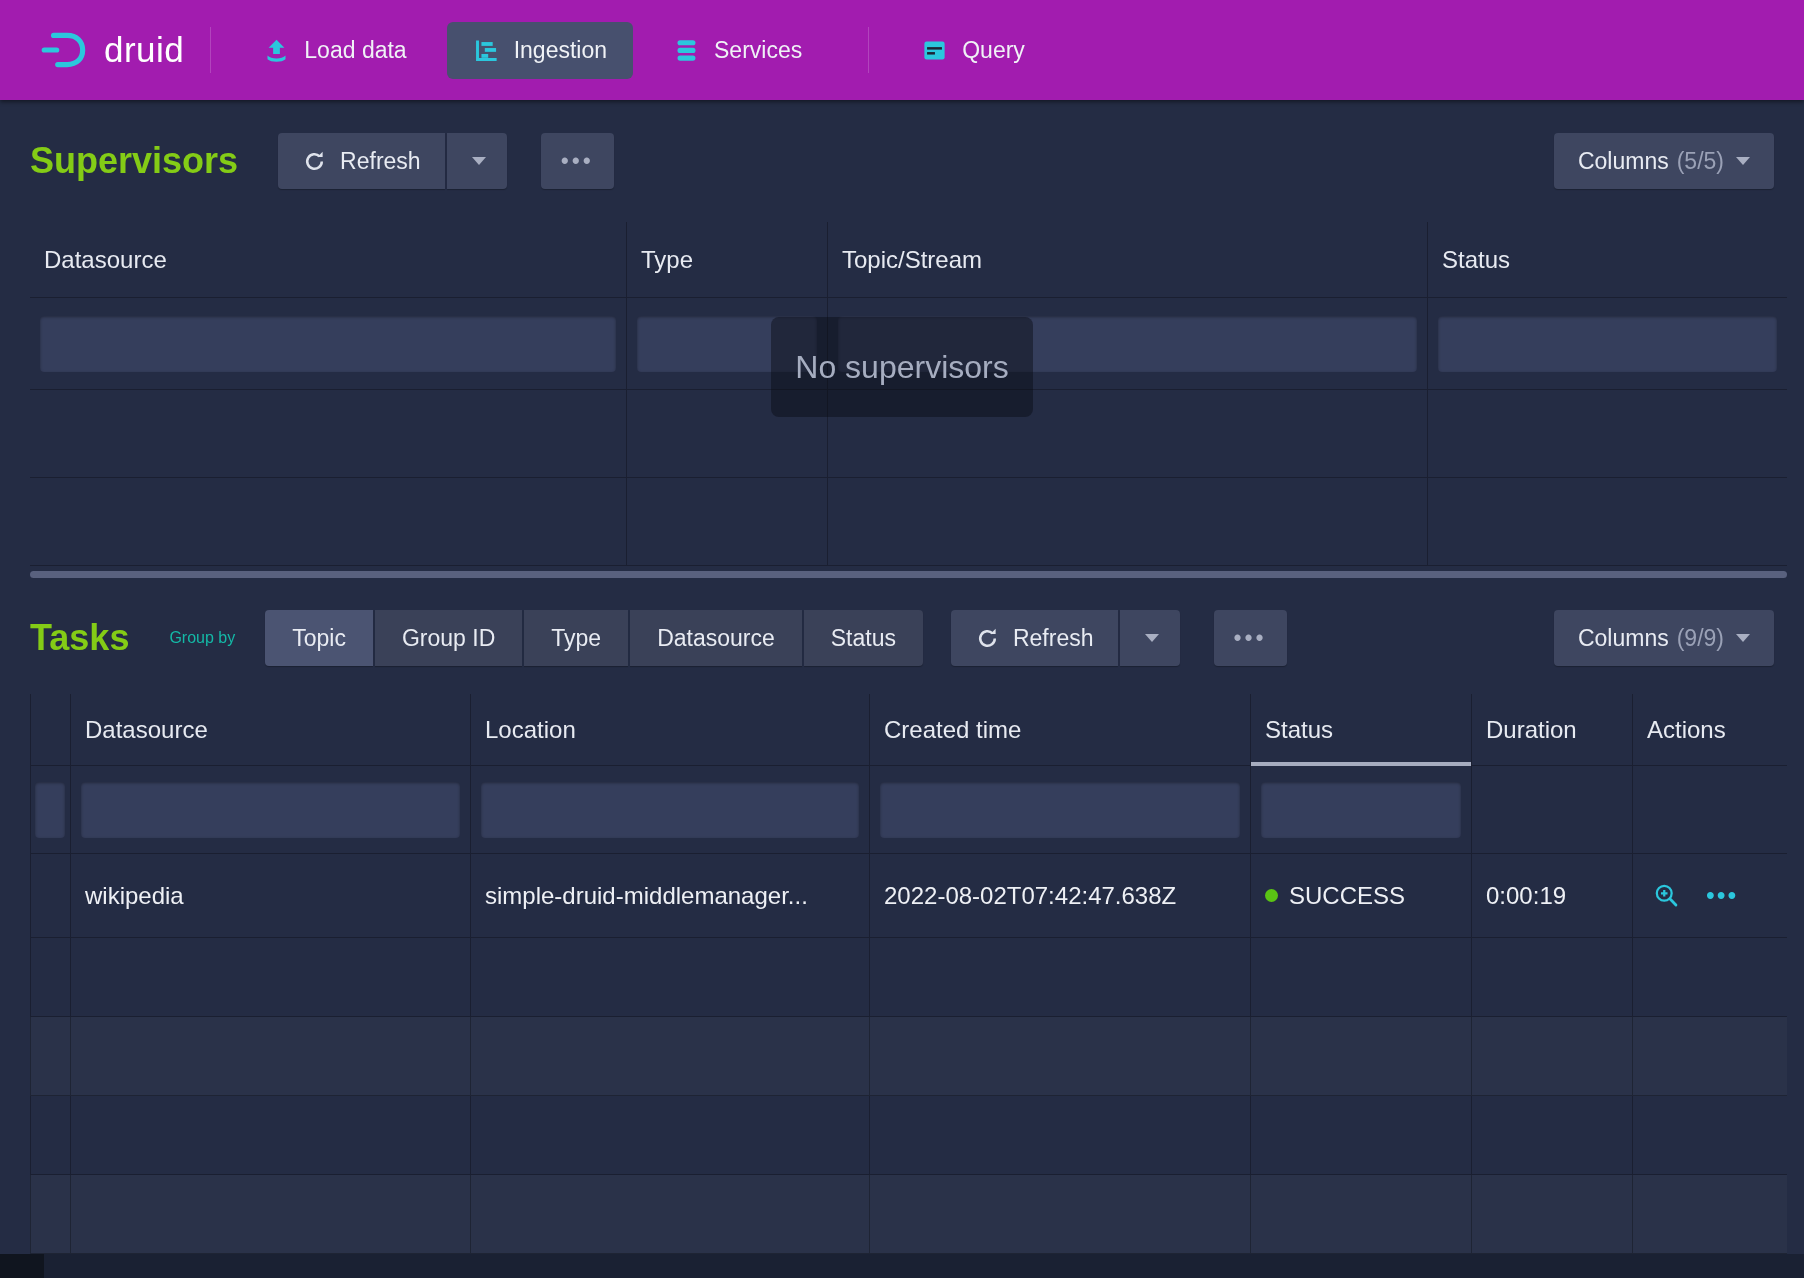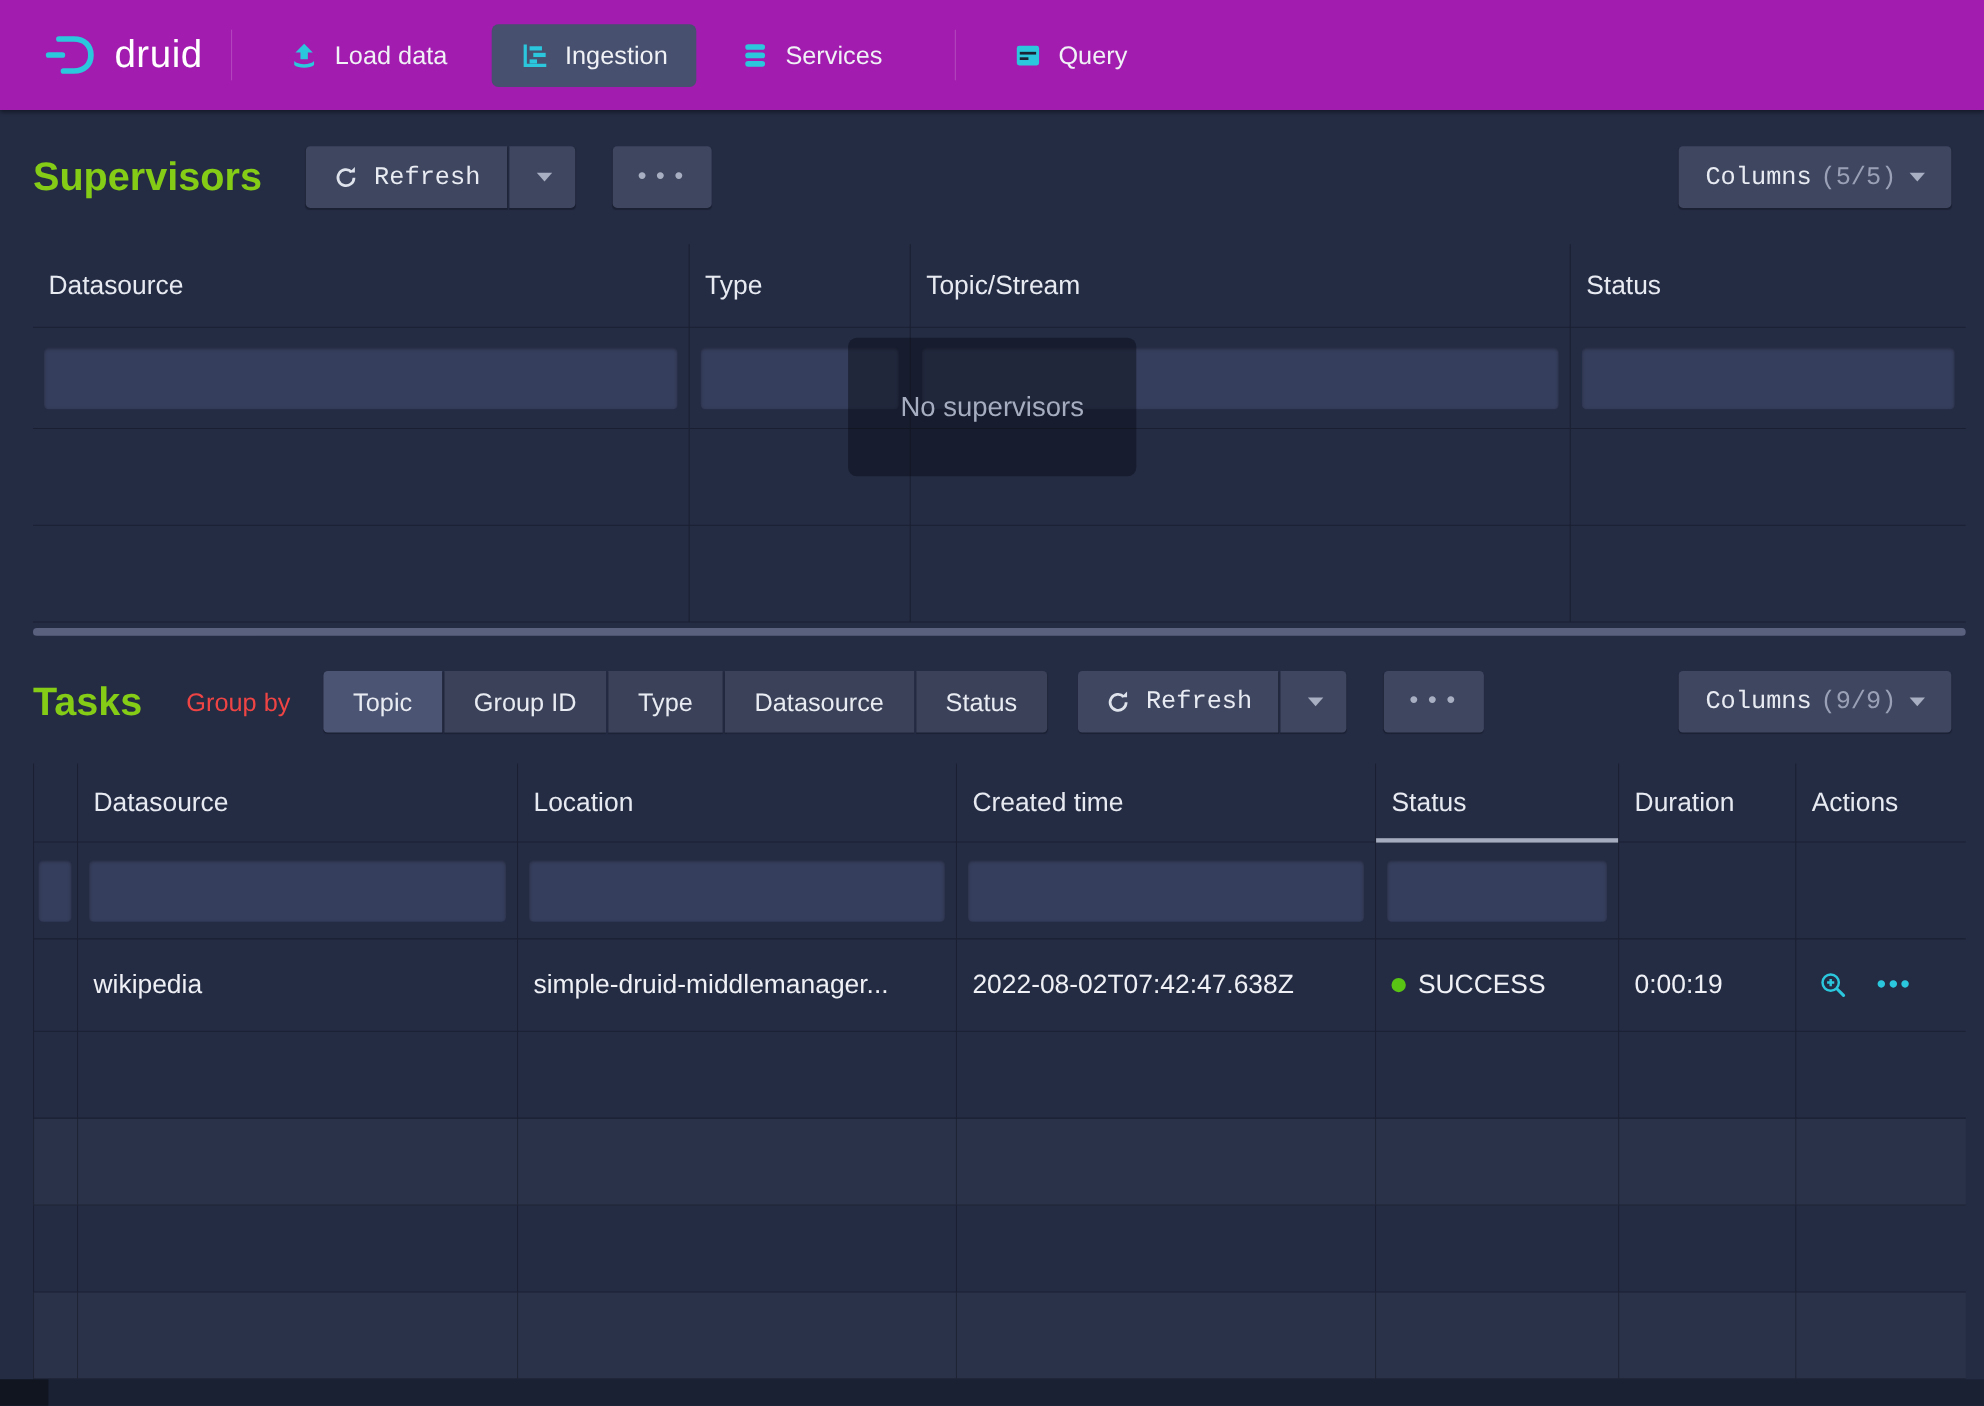--- a/index.html
+++ b/index.html
@@ -40,40 +40,40 @@
   .section-header {
     display: flex; align-items: center;
     padding: 0 30px;
   }
   .supervisors .section-header { height: 122px; }
   .tasks .section-header { height: 112px; }
   h1 { font-size: 36px; font-weight: 700; color: #84cc16; margin-right: 40px; }
 
   .btn {
     height: 56px; background: #3e4660; border: none; border-radius: 4px;
-    color: #e8ebf2; font-size: 23px; font-family: Liberation Mono, monospace;
+    color: #e8ebf2; font-size: 23px; font-family: Liberation Sans, sans-serif;
     display: inline-flex; align-items: center; gap: 13px;
     padding: 0 24px; cursor: pointer;
     box-shadow: 0 1px 1px rgba(0,0,0,.25);
   }
   .btn-group { display: inline-flex; gap: 2px; }
   .btn-group .btn.main { border-radius: 4px 0 0 4px; }
   .caret-btn { border-radius: 0 4px 4px 0; padding: 0 21px; }
   .more-btn { margin-left: 34px; padding: 0 20px; }
   .dots { letter-spacing: 3px; color: #a9afc2; font-size: 23px; line-height: 1; }
   .spacer { flex: 1; }
   .muted { color: #9aa1b6; }
   .caret {
     width: 0; height: 0;
     border-left: 7px solid transparent; border-right: 7px solid transparent;
     border-top: 8px solid #a9afc2; margin-left: 4px;
   }
   .columns-btn { gap: 8px; }
 
-  .groupby-label { font-size: 23px; color: #ef4444; margin-right: 30px; }
+  .groupby-label { font-size: 16px; color: #14b8a6; margin-right: 30px; }
   .seg-group { display: inline-flex; gap: 2px; margin-right: 28px; }
   .seg-btn {
     height: 56px; padding: 0 27px; background: #3a4158; border: none;
     color: #e8ebf2; font-size: 23px; font-family: inherit; cursor: pointer;
     box-shadow: 0 1px 1px rgba(0,0,0,.25);
   }
   .seg-btn.active { background: #4b5472; }
   .seg-btn:first-child { border-radius: 4px 0 0 4px; }
   .seg-btn:last-child { border-radius: 0 4px 4px 0; }
 
@@ -113,24 +113,24 @@
 
   .sort-underline { position: absolute; left: 0; right: 0; bottom: -1px; height: 4px; background: #a6acbf; }
 
   
   .sc0 { width: 597px; } .sc1 { width: 201px; } .sc2 { width: 600px; } .sc3 { width: 359px; }
   
   .tc0 { width: 41px; } .tc1 { width: 400px; } .tc2 { width: 399px; } .tc3 { width: 381px; }
   .tc4 { width: 221px; } .tc5 { width: 161px; } .tc6 { width: 154px; }
 
   .empty-overlay {
-    position: absolute; left: 741px; top: 85px; width: 262px; height: 126px;
+    position: absolute; left: 741px; top: 95px; width: 262px; height: 100px;
     background: rgba(8,11,19,.45); border-radius: 8px;
     display: flex; align-items: center; justify-content: center;
-    font-size: 25px; color: #a6adc0; pointer-events: none; z-index: 3;
+    font-size: 32px; color: #a6adc0; pointer-events: none; z-index: 3;
   }
 
   .hscroll { height: 16px; margin: 0 17px 0 30px; display: flex; align-items: center; cursor: pointer; }
   .hscroll-bar { height: 7px; width: 100%; background: #59617e; border-radius: 4px; }
 
   .bottom-scroll {
     position: absolute; left: 0; right: 0; bottom: 0; height: 24px;
     background: #1a2133; display: flex; cursor: pointer;
   }
   .bottom-scroll .corner { width: 44px; height: 100%; background: #10151f; }

